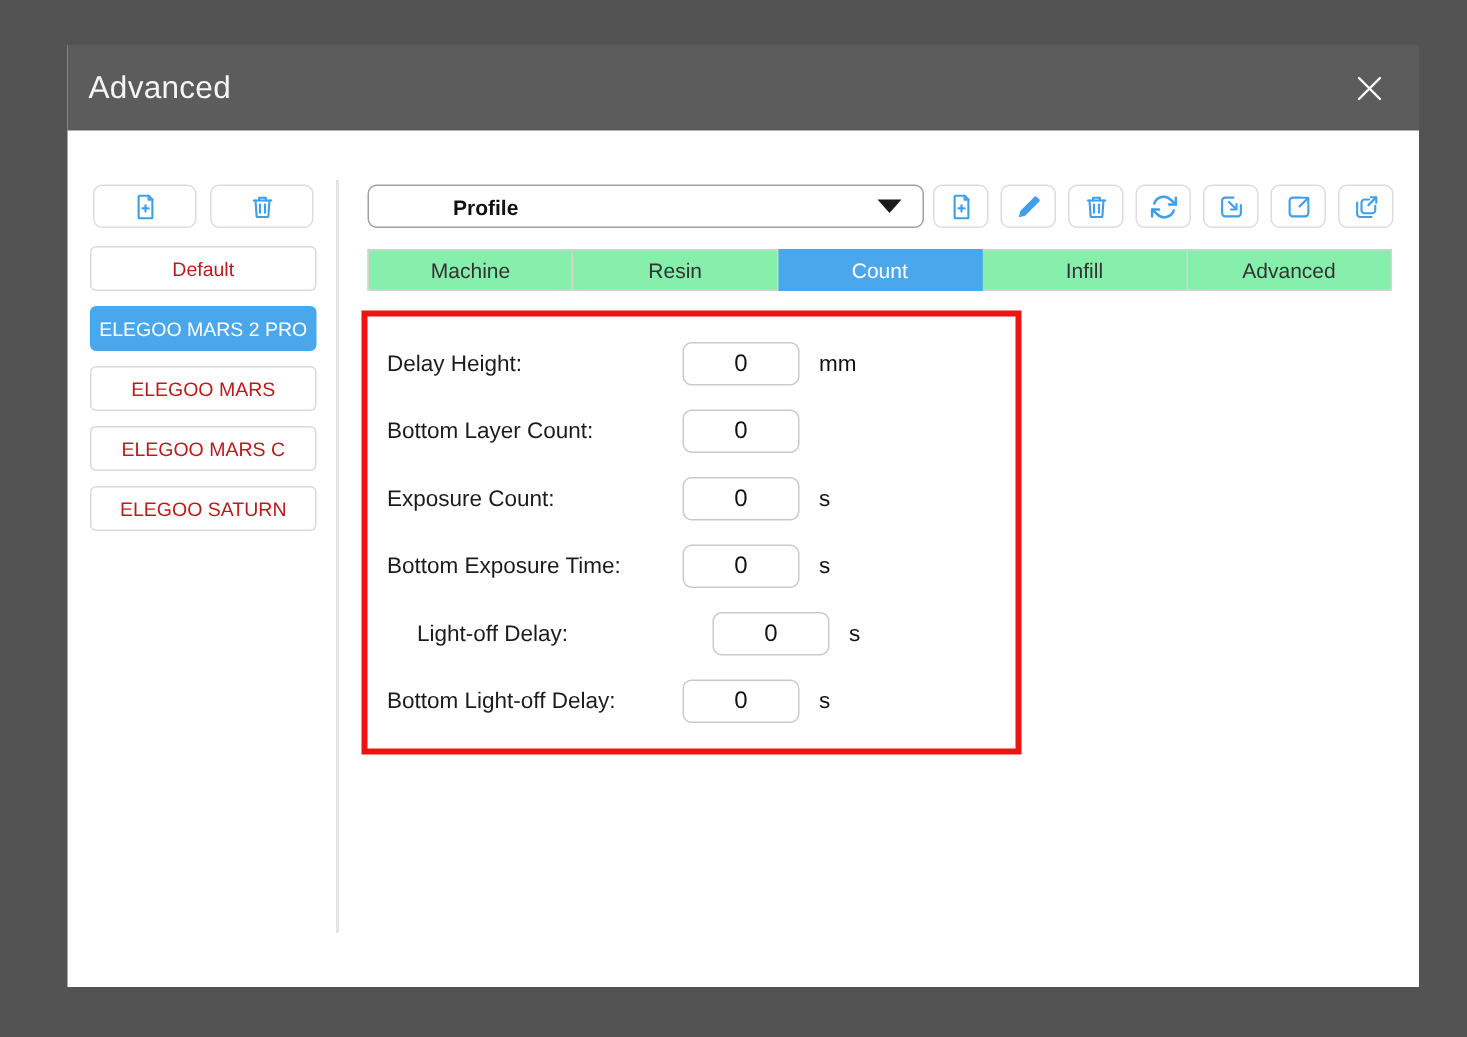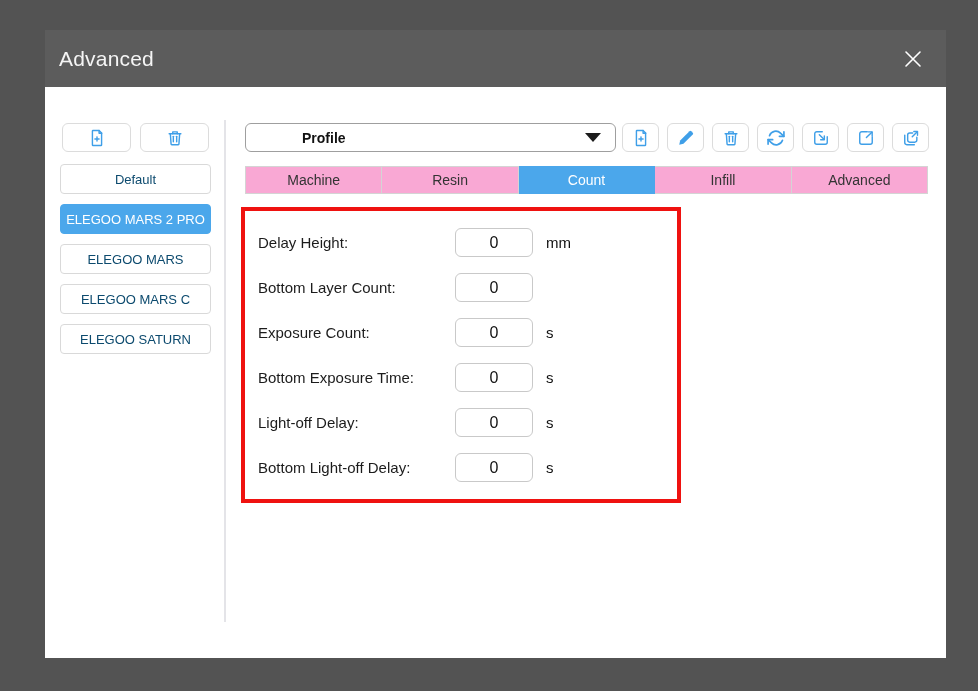--- a/index.html
+++ b/index.html
@@ -39,21 +39,21 @@
   }
   .icon-btn .icon{display:flex;color:var(--icon-blue,#3f9fe8);}
   .icon-btn svg{width:20px;height:20px;}
   .printer-list{
     position:absolute;left:15px;top:134px;width:151px;
     display:flex;flex-direction:column;gap:10px;
   }
   .printer-item{
     height:30px;border:1px solid #d9d9d9;border-radius:4px;background:#fff;
     display:flex;align-items:center;justify-content:center;
-    font-size:13px;color:#0c4a6e;cursor:pointer;box-sizing:border-box;
+    font-size:13px;color:#b91c1c;cursor:pointer;box-sizing:border-box;
   }
   .printer-item.selected{
     background:var(--accent,#4ba7eb);border-color:var(--accent,#4ba7eb);color:#fff;
   }
   .v-divider{
     position:absolute;left:179px;top:90px;width:2px;height:502px;background:#e4e4e8;
   }
   
   .profile-dropdown{
     position:absolute;left:200px;top:93px;width:371px;height:29px;
@@ -68,21 +68,21 @@
     border-left:8px solid transparent;border-right:8px solid transparent;
     border-top:9px solid #1b1b1b;
   }
   .profile-toolbar{
     position:absolute;left:577px;top:93px;display:flex;gap:8px;
   }
   .profile-toolbar .icon-btn{width:37px;}
   
   .tabs{
     position:absolute;left:200px;top:136px;width:683px;height:28px;
-    display:flex;border:1px solid #d4d4d4;box-sizing:border-box;background:#f9a8d4;
+    display:flex;border:1px solid #d4d4d4;box-sizing:border-box;background:#86efac;
   }
   .tab{
     flex:1;display:flex;align-items:center;justify-content:center;
     font-size:14px;color:#333;border-right:1px solid #d4d4d4;cursor:pointer;
   }
   .tab:last-child{border-right:none;}
   .tab.active{
     background:var(--accent,#4ba7eb);color:#fff;border-right-color:var(--accent,#4ba7eb);
     margin:-1px 0 -1px 0;
   }
@@ -263,21 +263,21 @@
       <div class="form-row" style="top: 288px;">
     <span class="field-label">Exposure Count:</span>
     <input class="field-input" type="text" value="0" style="">
     <span class="field-unit">s</span>
   </div>
       <div class="form-row" style="top: 333px;">
     <span class="field-label">Bottom Exposure Time:</span>
     <input class="field-input" type="text" value="0" style="">
     <span class="field-unit">s</span>
   </div>
-      <div class="form-row" style="top: 378px;">
+      <div class="form-row" style="top: 378px; margin-left: 20px;">
     <span class="field-label">Light-off Delay:</span>
     <input class="field-input" type="text" value="0" style="">
     <span class="field-unit">s</span>
   </div>
       <div class="form-row" style="top: 423px;">
     <span class="field-label">Bottom Light-off Delay:</span>
     <input class="field-input" type="text" value="0" style="">
     <span class="field-unit">s</span>
   </div>
     </div>

